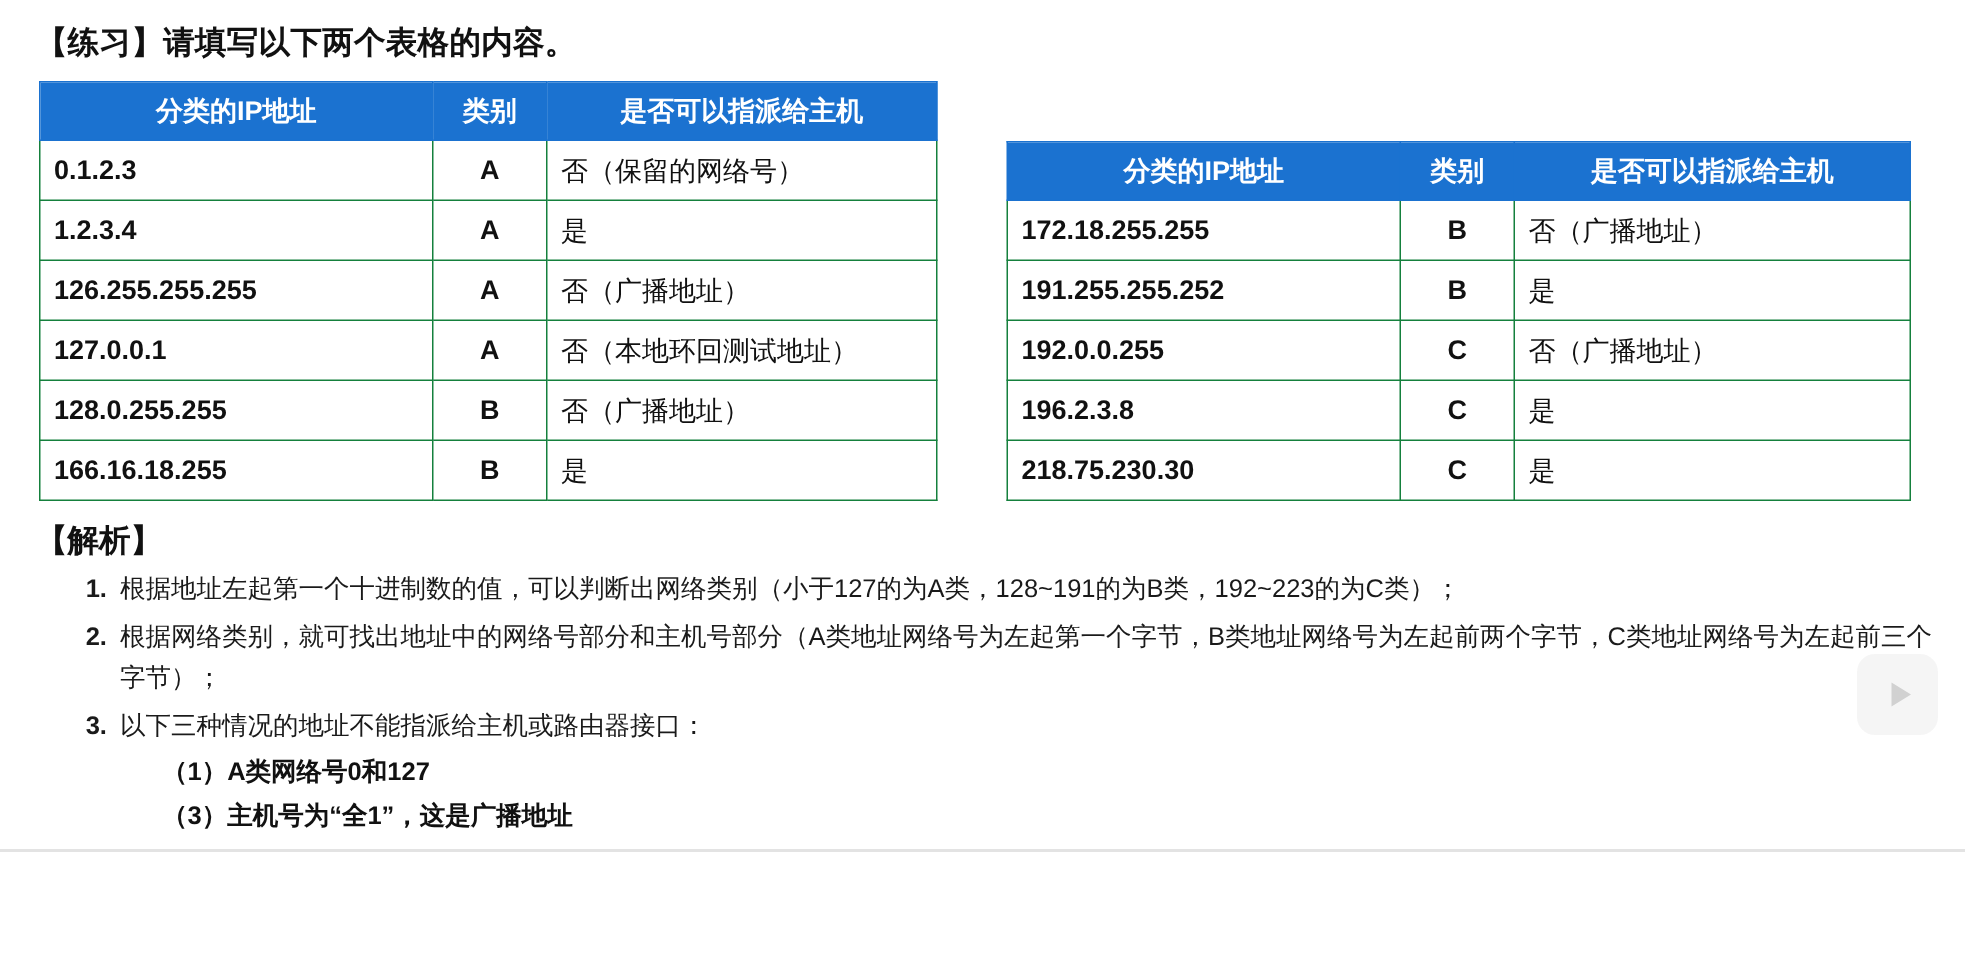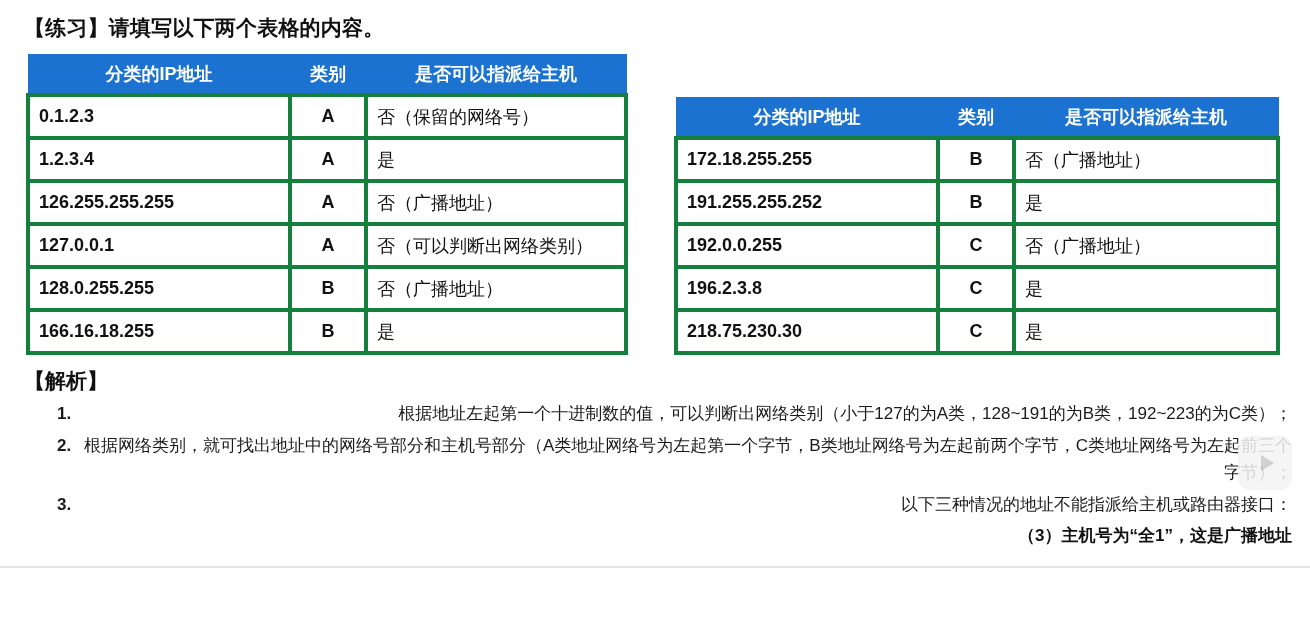--- a/index.html
+++ b/index.html
@@ -45,21 +45,21 @@
     background: #1b72d0;
     color: #ffffff;
     font-size: 18px;
     font-weight: bold;
     padding: 7px 6px;
     border: 1px solid #1b72d0;
     text-align: center;
     white-space: nowrap;
   }
   table.iptable td {
-    border: 4px solid #15803d;
+    border: 1px solid #15803d;
     font-size: 18px;
     padding: 7px 9px;
     color: #111111;
     height: 25px;
     vertical-align: middle;
     white-space: nowrap;
   }
   td.addr {
     font-weight: bold;
     font-size: 19px;
@@ -90,21 +90,20 @@
   ol.analysis {
     margin: 0 0 0 34px;
     padding: 0 0 0 24px;
     list-style: decimal;
   }
   ol.analysis > li {
     font-size: 17px;
     line-height: 1.55;
     margin-bottom: 6px;
     padding-left: 4px;
-    text-align: right;
   }
   ol.analysis > li::marker {
     font-weight: bold;
   }
   .sub-list {
     margin: 4px 0 0 28px;
     padding: 0;
     list-style: none;
   }
   .sub-list li {
@@ -177,21 +176,21 @@
           <td class="assign">是</td>
         </tr>
         <tr>
           <td class="addr">126.255.255.255</td>
           <td class="cls">A</td>
           <td class="assign">否（广播地址）</td>
         </tr>
         <tr>
           <td class="addr">127.0.0.1</td>
           <td class="cls">A</td>
-          <td class="assign">否（可以判断出网络类别）</td>
+          <td class="assign">否（本地环回测试地址）</td>
         </tr>
         <tr>
           <td class="addr">128.0.255.255</td>
           <td class="cls">B</td>
           <td class="assign">否（广播地址）</td>
         </tr>
         <tr>
           <td class="addr">166.16.18.255</td>
           <td class="cls">B</td>
           <td class="assign">是</td>
@@ -244,20 +243,21 @@
   </div>
 
   <div class="analysis-title">【解析】</div>
 
   <ol class="analysis">
     <li>根据地址左起第一个十进制数的值，可以判断出网络类别（小于127的为A类，128~191的为B类，192~223的为C类）；</li>
     <li>根据网络类别，就可找出地址中的网络号部分和主机号部分（A类地址网络号为左起第一个字节，B类地址网络号为左起前两个字节，C类地址网络号为左起前三个字节）；</li>
     <li>
       <span>以下三种情况的地址不能指派给主机或路由器接口：</span>
       <ul class="sub-list">
+        <li>（1）A类网络号0和127</li>
         <li>（3）主机号为“全1”，这是广播地址</li>
       </ul>
     </li>
   </ol>
 
   <div class="watermark">
     <div class="play"></div>
   </div>
 
   <div class="bottom-line"></div>

